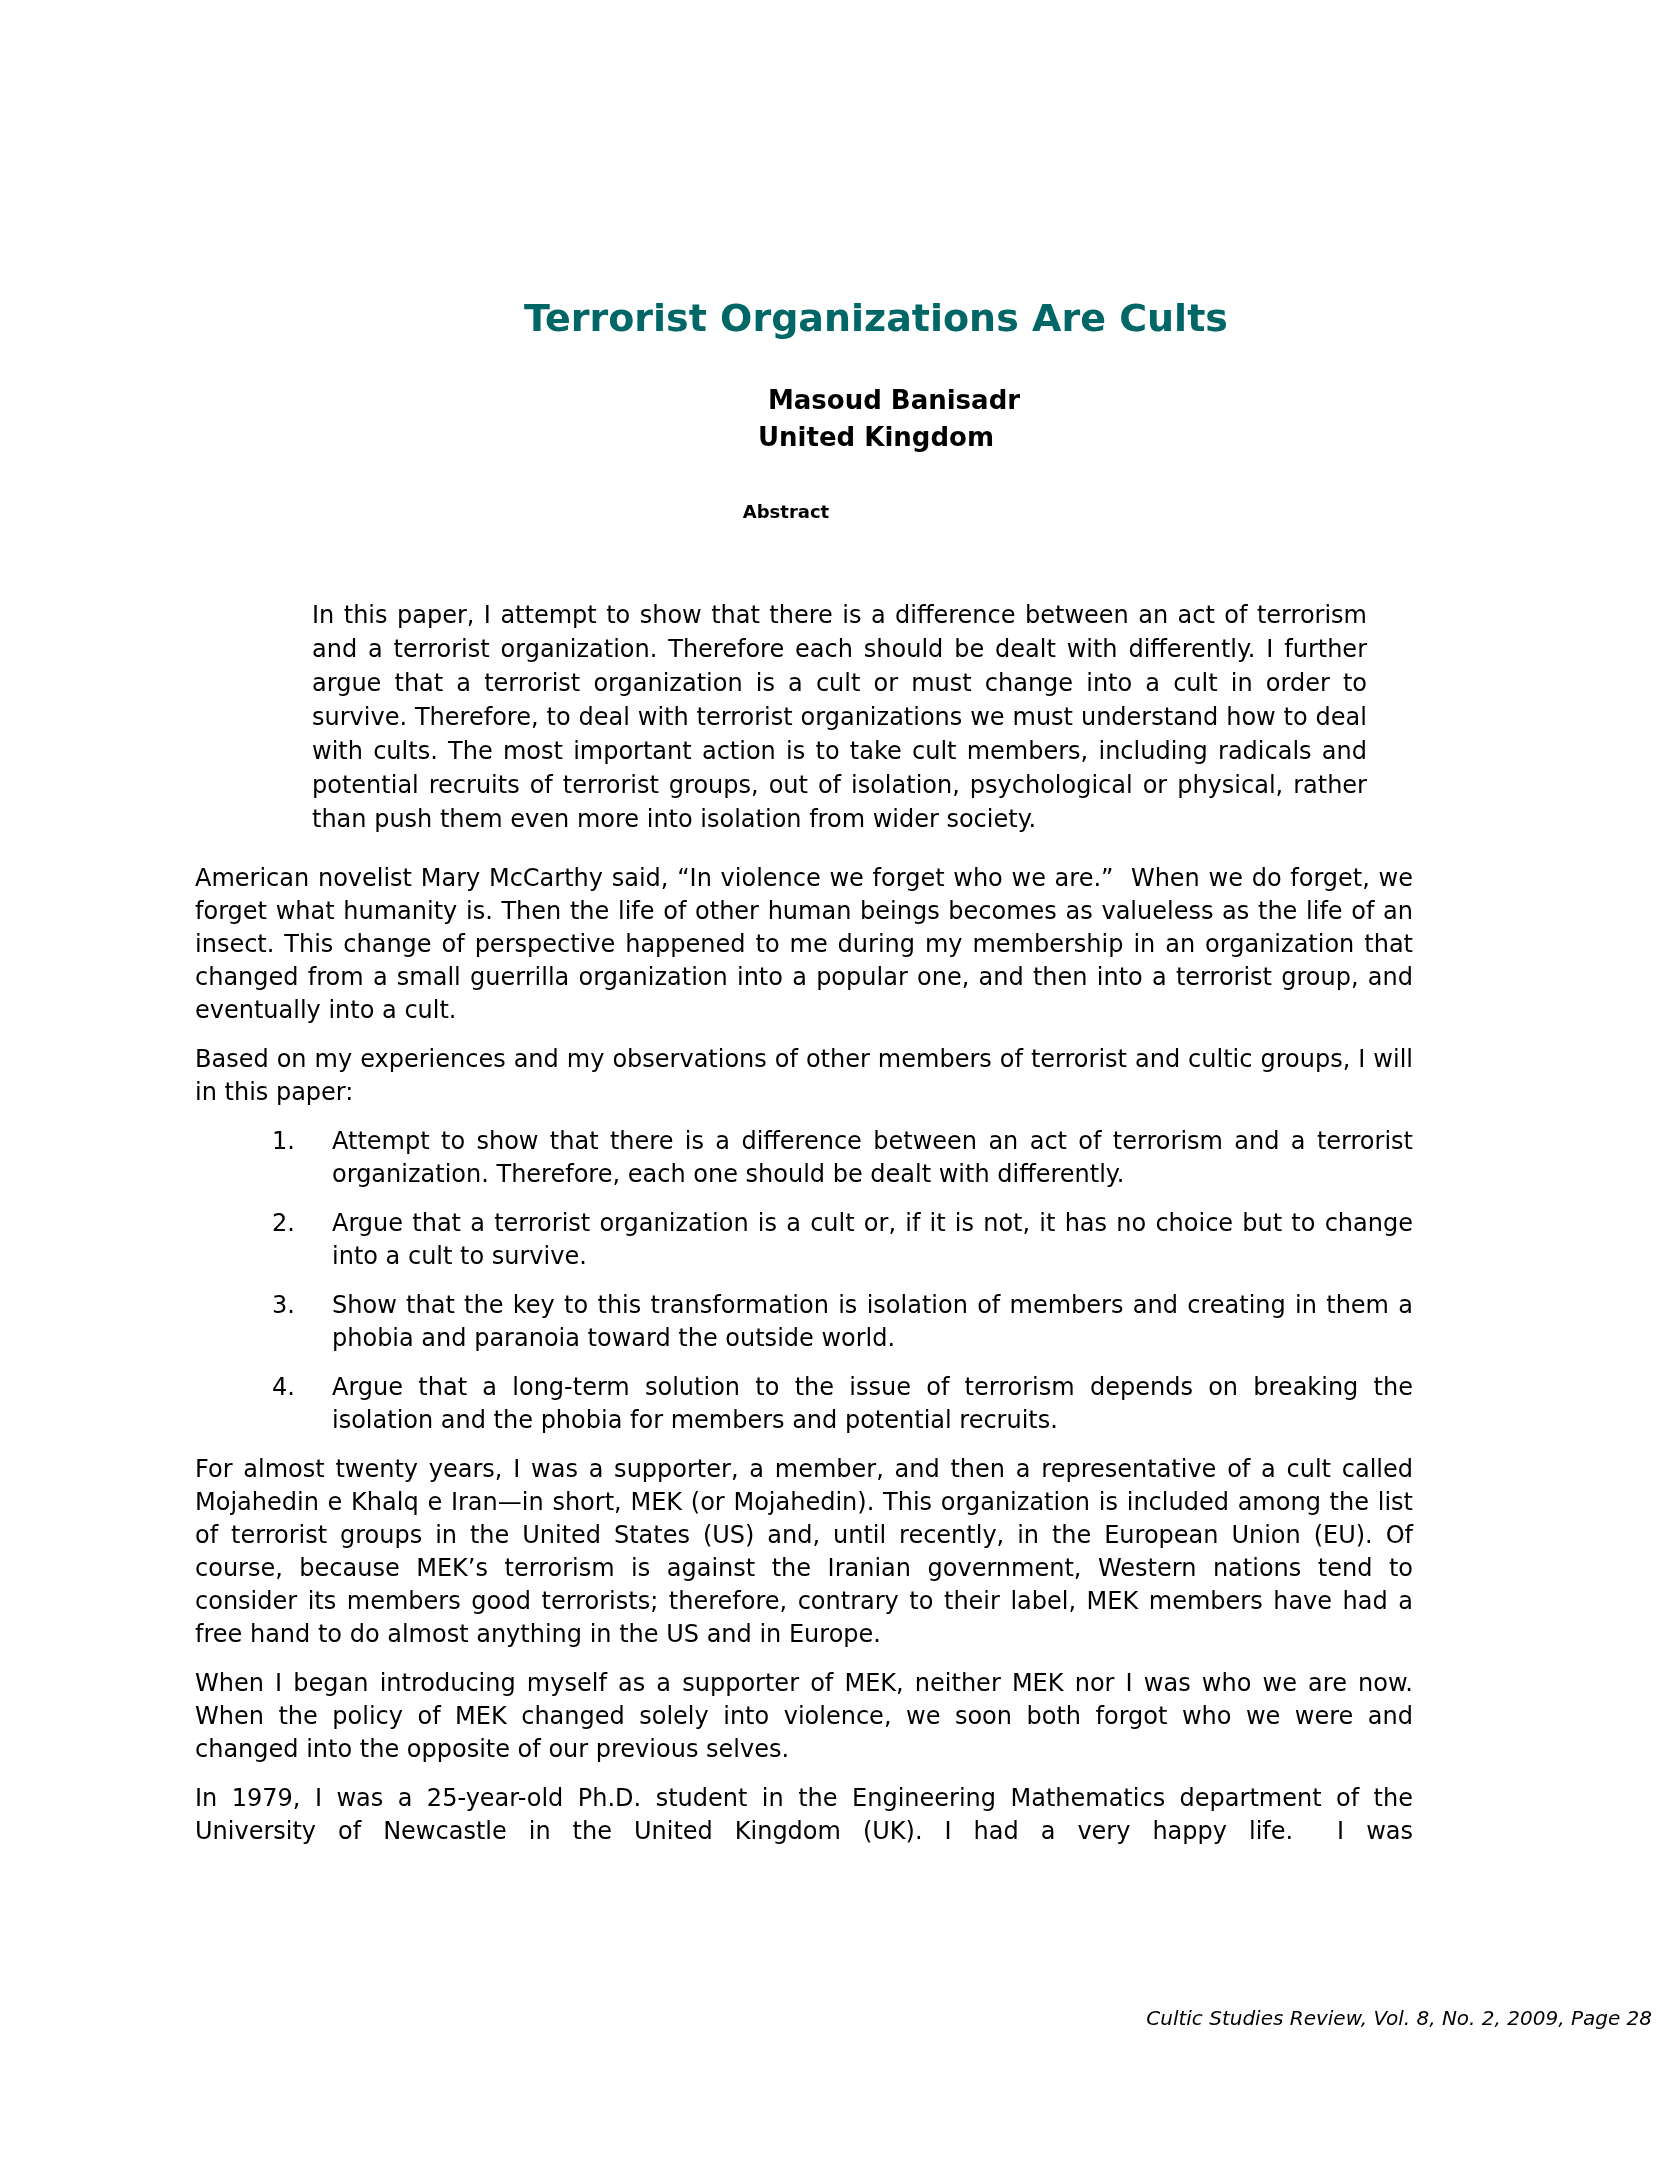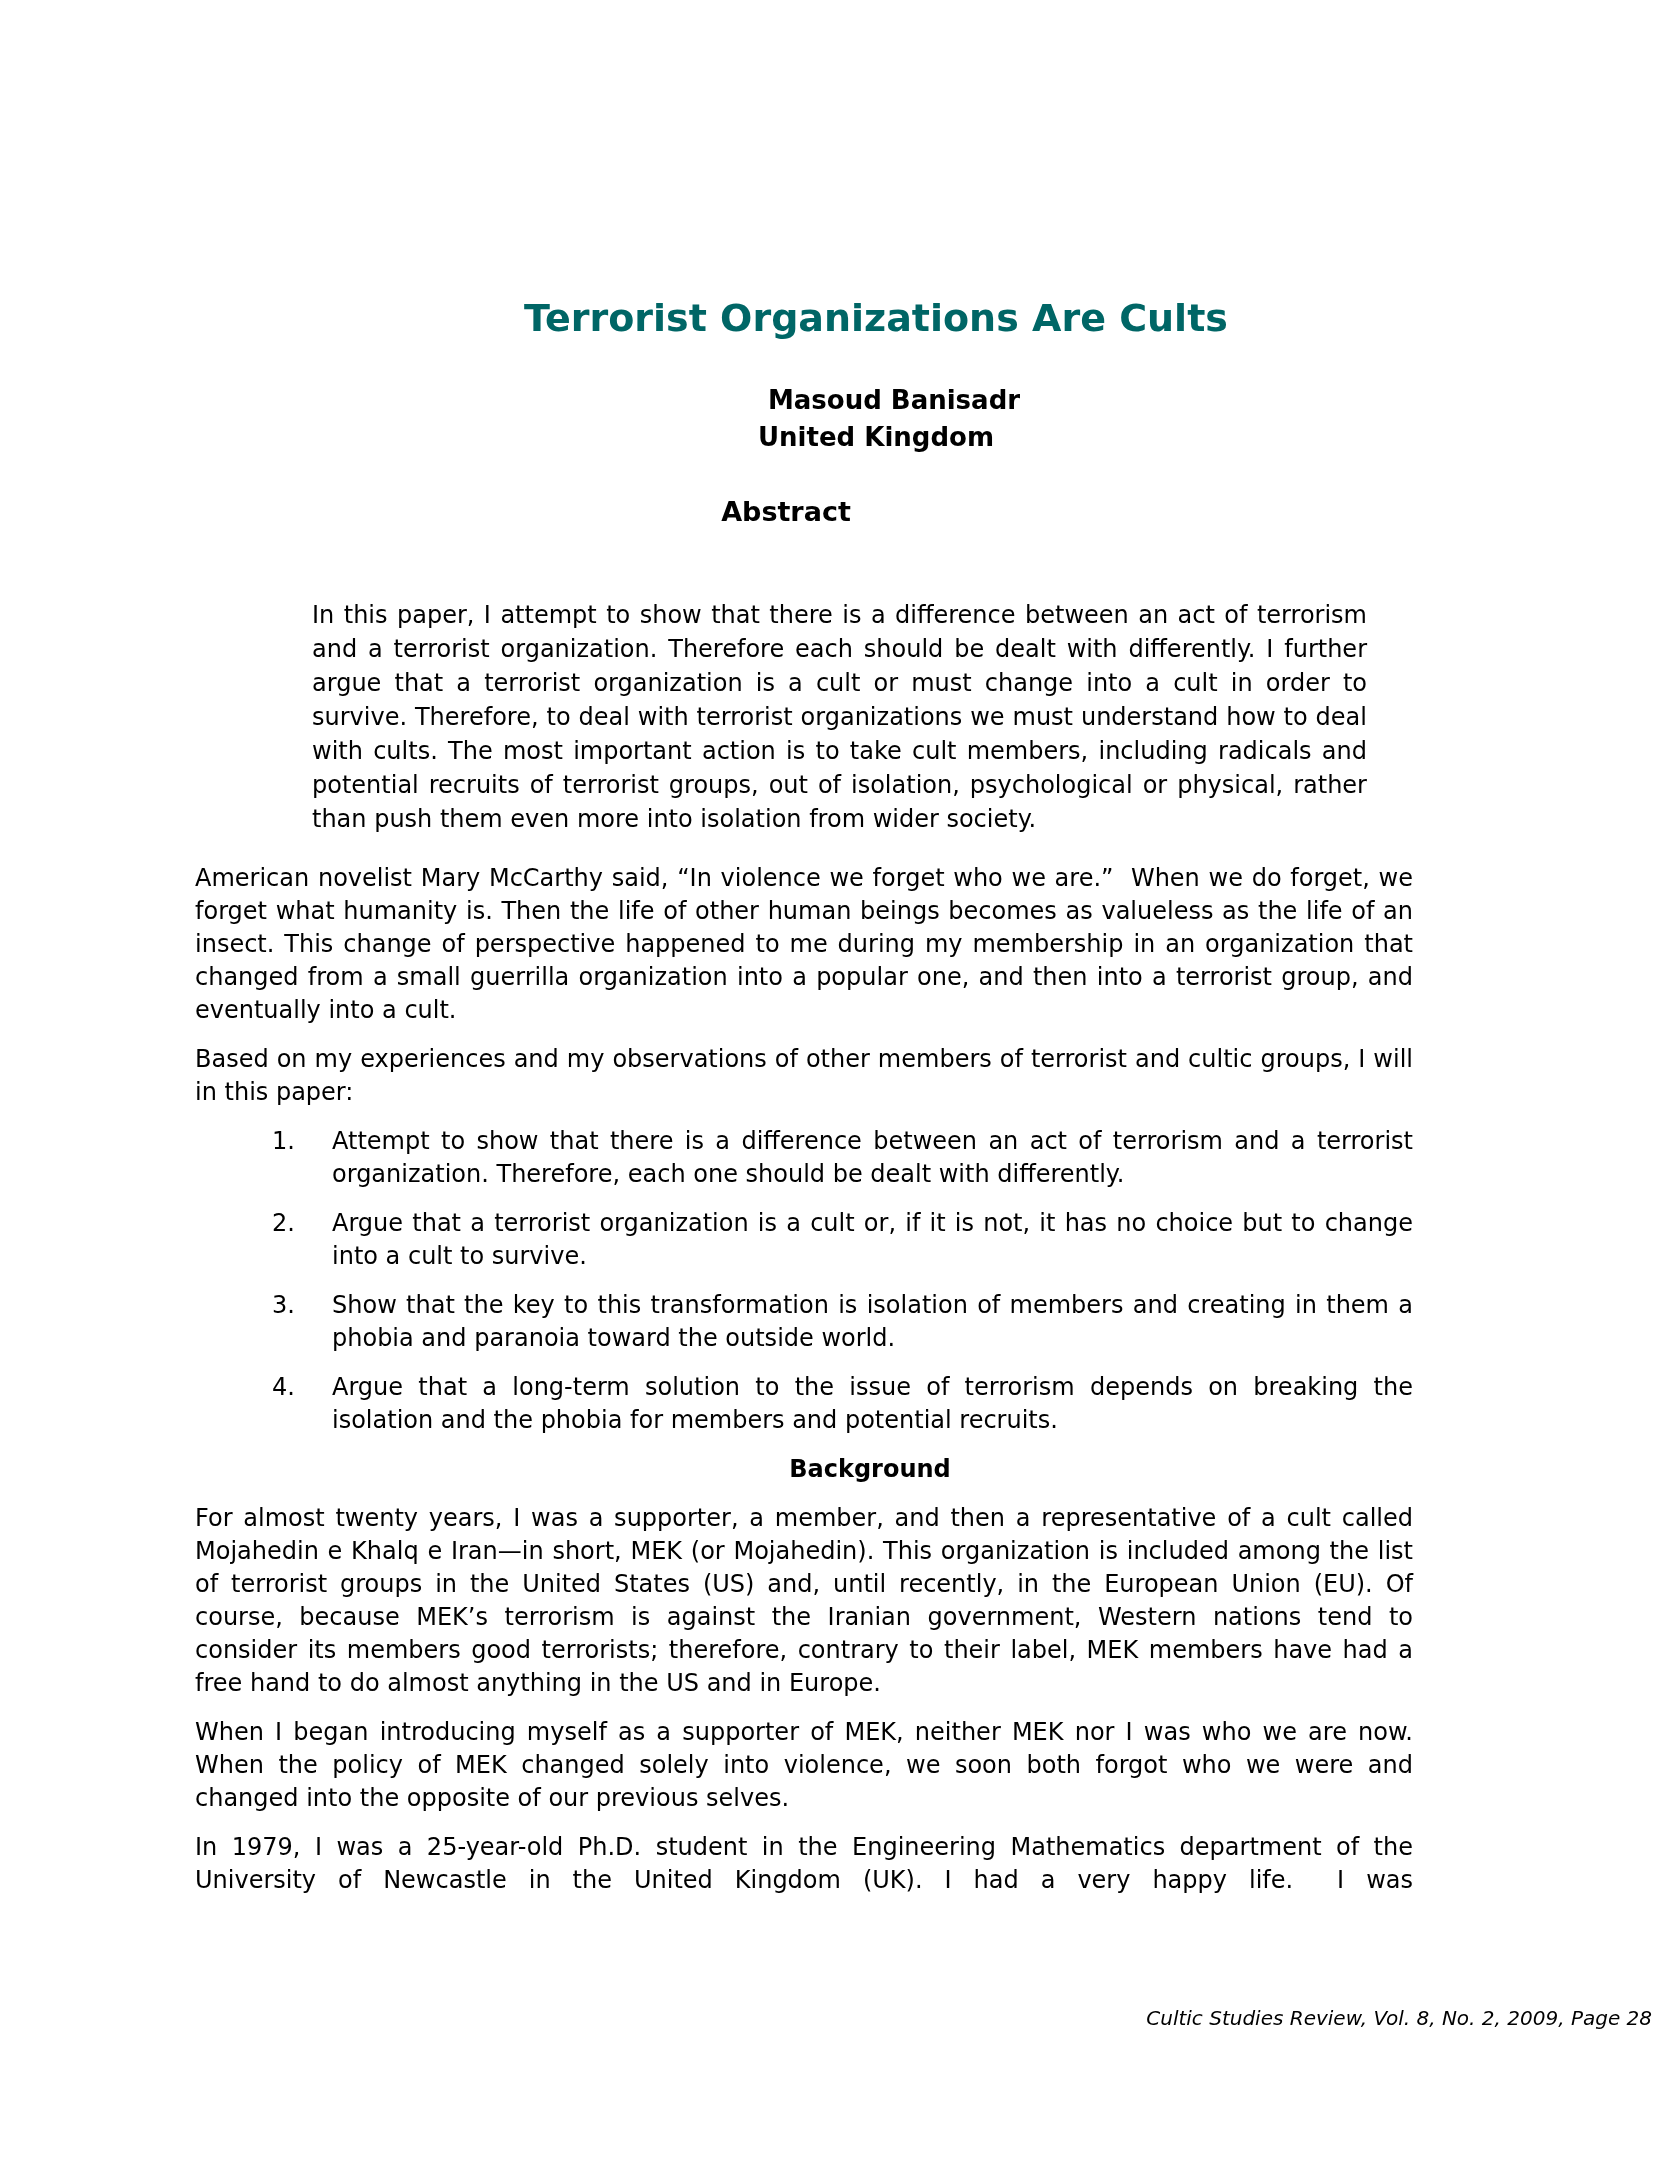--- a/index.html
+++ b/index.html
@@ -49,21 +49,21 @@
       font-size: 26px;
       line-height: 37px;
     }
     .abstract-heading {
       position: absolute;
       left: 0;
       width: 1500px;
       top: 493px;
       text-align: center;
       font-weight: bold;
-      font-size: 27px;
+      font-size: 18px;
       line-height: 37px;
     }
     .centerwrap { display: inline-block; transform: translateX(0px); }
     .abstract {
       position: absolute;
       left: 296px;
       width: 1055px;
       top: 582px;
       font-size: 24px;
       line-height: 34px;
@@ -154,21 +154,20 @@
       <li>
         <span class="num">3.</span>
         <span>Show that the key to this transformation is isolation of members and creating in them a phobia and paranoia toward the outside world.</span>
       </li>
       <li>
         <span class="num">4.</span>
         <span>Argue that a long-term solution to the issue of terrorism depends on breaking the isolation and the phobia for members and potential recruits.</span>
       </li>
     </ol>
 
-    <h2 class="section-heading">Background</h2>
 
     <p>For almost twenty years, I was a supporter, a member, and then a representative of a cult called Mojahedin e Khalq e Iran—in short, MEK (or Mojahedin). This organization is included among the list of terrorist groups in the United States (US) and, until recently, in the European Union (EU). Of course, because MEK’s terrorism is against the Iranian government, Western nations tend to consider its members good terrorists; therefore, contrary to their label, MEK members have had a free hand to do almost anything in the US and in Europe.</p>
     <p>When I began introducing myself as a supporter of MEK, neither MEK nor I was who we are now. When the policy of MEK changed solely into violence, we soon both forgot who we were and changed into the opposite of our previous selves.</p>
     <p style="text-align-last: justify;">In 1979, I was a 25-year-old Ph.D. student in the Engineering Mathematics department of the University of Newcastle in the United Kingdom (UK). I had a very happy life.&nbsp; I was</p>
   </div>
 
   <div class="footer">
     <span>Cultic Studies Review, Vol. 8, No. 2, 2009, Page 28</span>
   </div>
 

